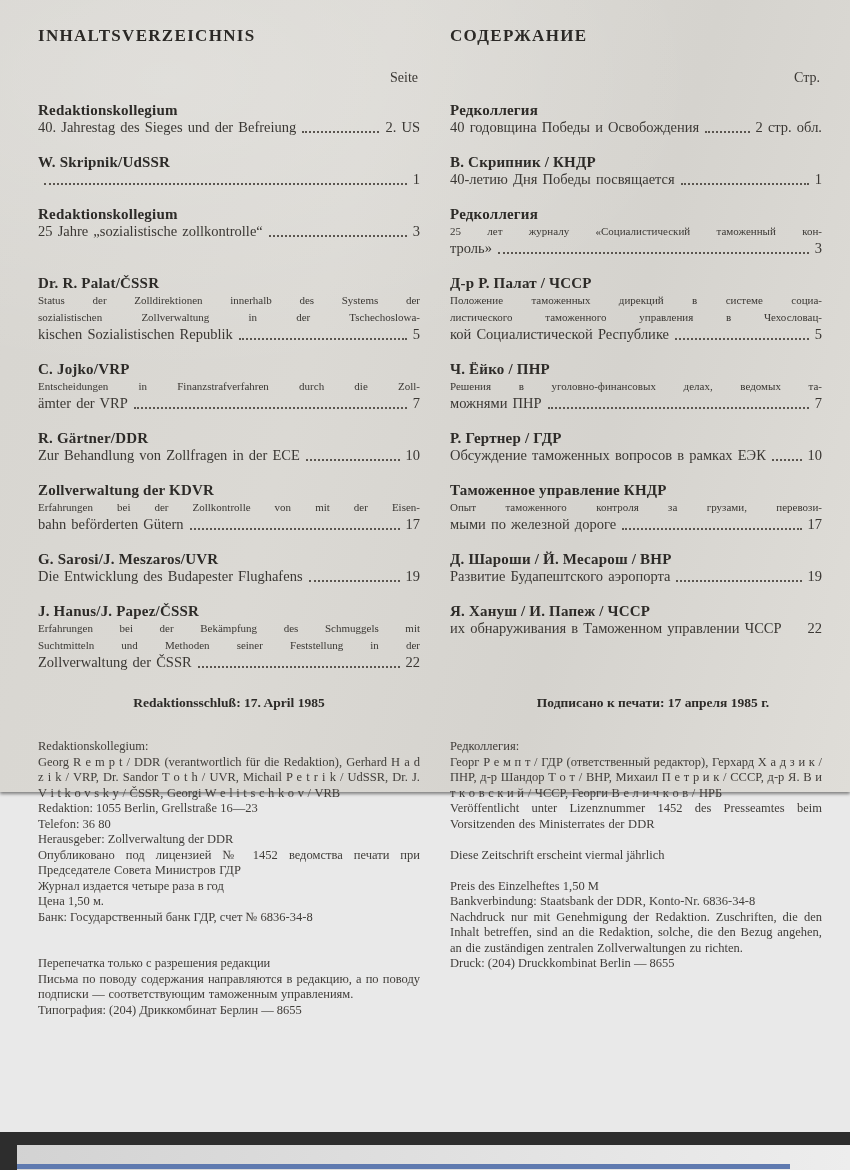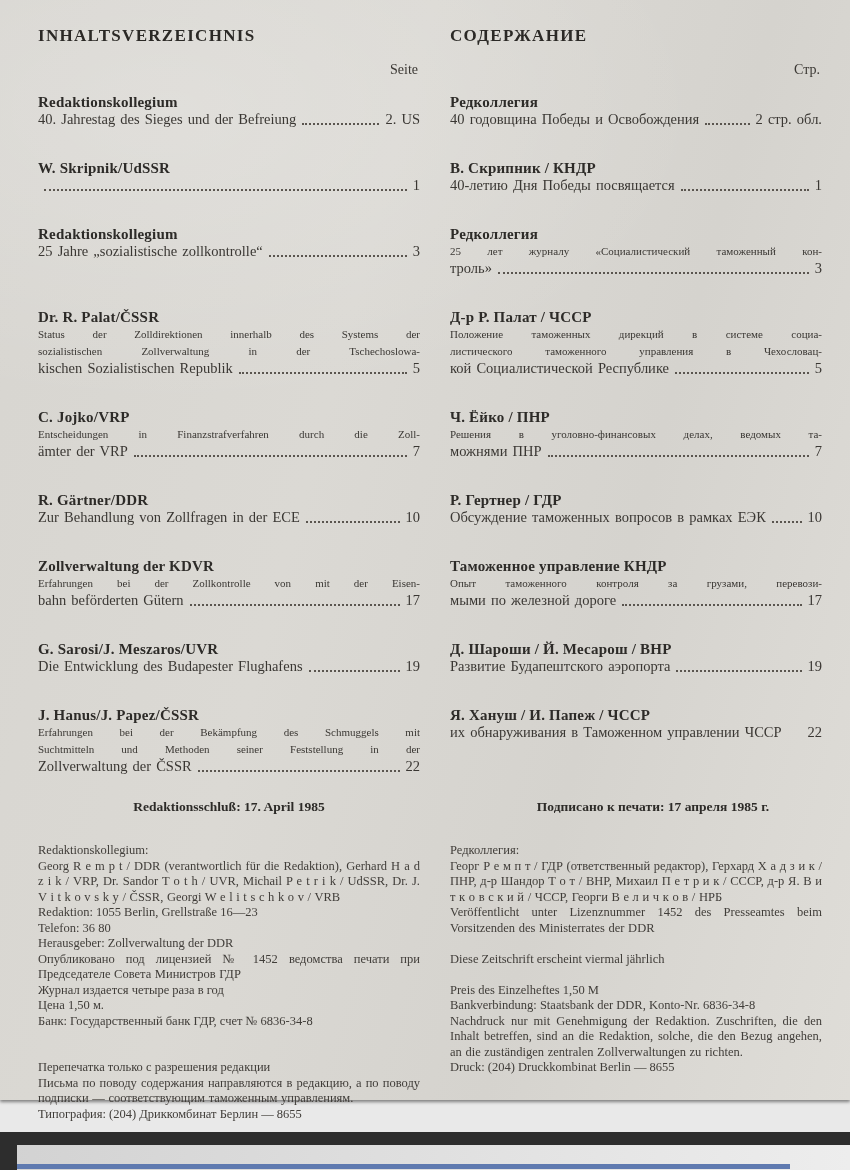--- a/index.html
+++ b/index.html
@@ -3,35 +3,35 @@
 <meta charset="utf-8">
 <style>
   html,body { margin:0; padding:0; }
   body {
     width:850px; height:1170px; position:relative; overflow:hidden;
     background:#e9e9e9;
     font-family:"Liberation Serif","DejaVu Serif",serif;
     color:#3a3733;
   }
   .paper {
-    position:absolute; top:0; left:0; width:850px; height:1100px;
+    position:absolute; top:0; left:0; width:850px; height:792px;
     background:
       radial-gradient(ellipse 900px 500px at 20% 10%, rgba(255,255,255,0.20), rgba(255,255,255,0) 60%),
       linear-gradient(105deg,#d7d5d0 0%,#dbd9d4 38%,#d5d3ce 68%,#dfddd8 100%);
     box-shadow:0 2px 3px rgba(0,0,0,0.45);
   }
   .paper-inner { padding:26px 28px 0 38px; }
   .two-col { display:grid; grid-template-columns:382px 372px; column-gap:30px; }
   h1 {
     margin:0; font-size:17px; font-weight:bold; letter-spacing:1.3px;
     color:#2b2926; line-height:20px;
   }
-  .labels-row { margin-top:16px; }
+  .labels-row { margin-top:24px; }
   .page-label { text-align:right; font-size:14px; line-height:16px; padding-right:2px; }
-  .toc { margin-top:16px; row-gap:32px; }
+  .toc { margin-top:16px; row-gap:18px; }
   .entry-author {
     font-weight:bold; font-size:15px; line-height:17px; letter-spacing:0.2px;
     color:#2d2b28;
   }
   .entry-line {
     font-size:11px; line-height:17px; word-spacing:1.5px;
     text-align:justify; text-align-last:justify;
   }
   .entry-last { display:flex; font-size:14.5px; line-height:17px; word-spacing:1.5px; }
   .entry-last .t { white-space:normal; }

